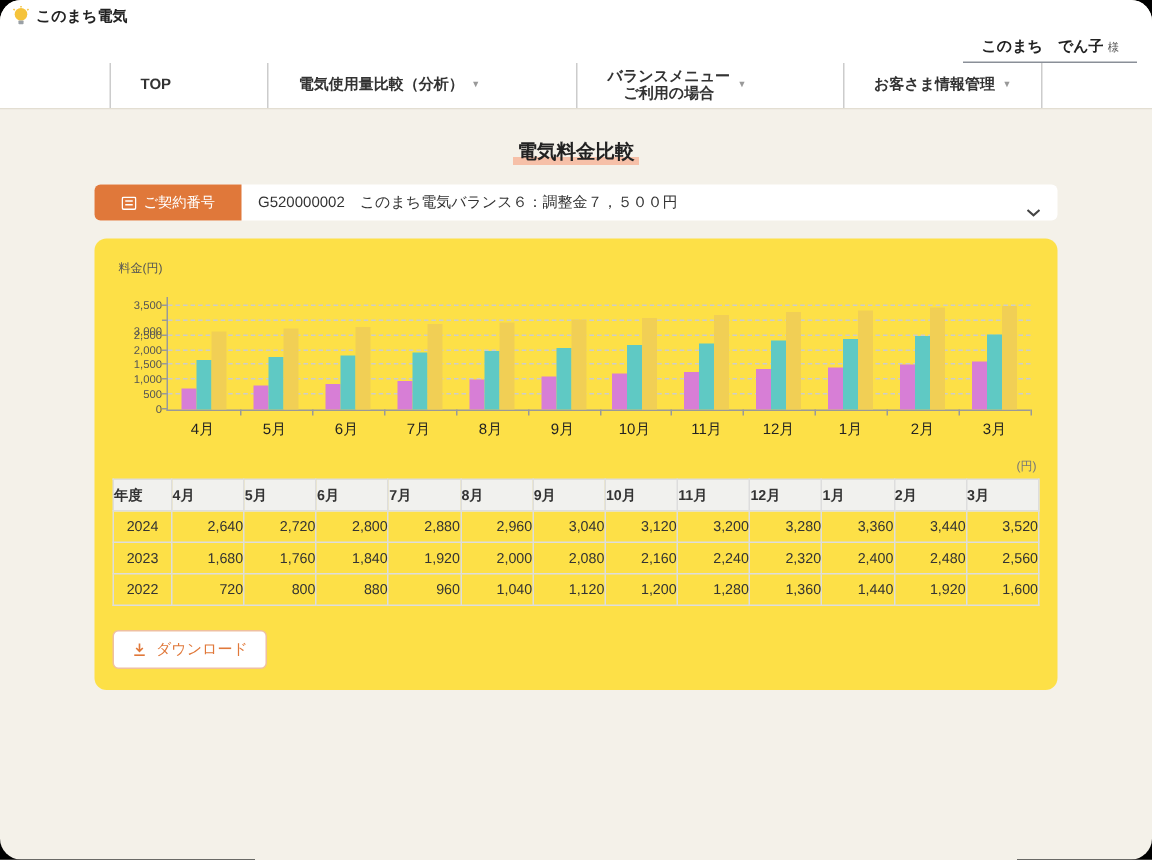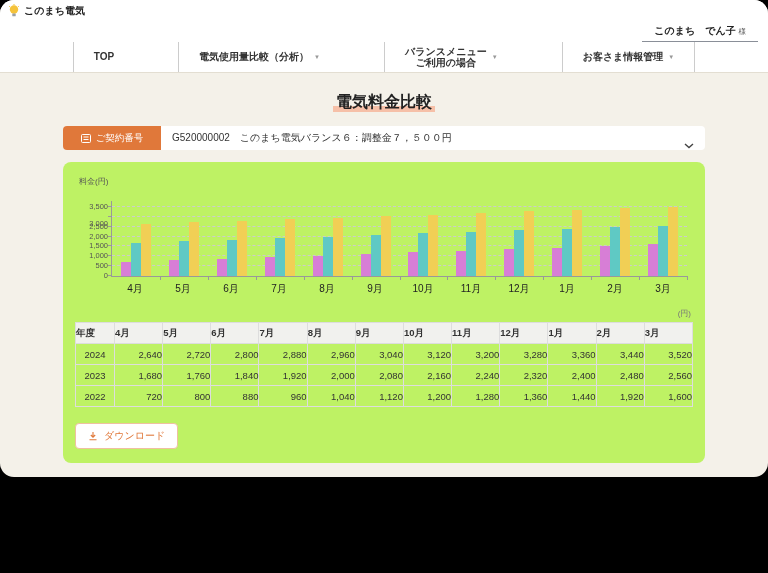--- a/index.html
+++ b/index.html
@@ -1,17 +1,17 @@
 <!DOCTYPE html>
 <html><head>
 <meta charset="utf-8">
 <style>
   html,body{margin:0;padding:0;background:#000;}
   body{width:768px;height:573px;font-family:"Liberation Sans","DejaVu Sans",sans-serif;}
-  .screen{width:768px;height:477px;border-radius:14px;overflow:hidden;background:#f4f1e9;position:relative;}
+  .screen{width:768px;height:573px;border-radius:14px;overflow:hidden;background:#f4f1e9;position:relative;}
 
   
   .topbar{height:22px;background:#fff;display:flex;align-items:center;justify-content:space-between;}
   .brand{display:flex;align-items:center;gap:4px;padding-left:8px;font-size:10px;font-weight:bold;color:#222;cursor:pointer;}
   .topbar-right{display:flex;align-items:center;height:22px;}
   .faq{display:flex;align-items:center;gap:4px;font-size:9px;color:#333;margin-right:14px;cursor:pointer;text-decoration:none;}
   .qmark{display:inline-block;width:9px;height:9px;border-radius:50%;background:#e0654d;color:#fff;font-size:7px;line-height:9px;text-align:center;font-weight:bold;}
   .logout{height:22px;border:none;background:#262b33;color:#fff;font-size:9.5px;display:flex;align-items:center;gap:5px;padding:0 16px;cursor:pointer;font-family:inherit;}
 
   
@@ -22,29 +22,29 @@
   
   .nav{background:#fff;height:30px;display:flex;justify-content:center;border-bottom:1px solid #e3ded2;gap:44px;}
   .nav-item{display:flex;align-items:center;justify-content:center;padding:0 20px;font-size:10px;font-weight:bold;color:#333;border-left:1px solid #ccc;cursor:pointer;position:relative;text-align:center;line-height:1.15;}
   .nav-item:last-child{border-right:1px solid #ccc;}
   .nav-item.active{color:#e8813c;}
   .bolt{position:absolute;width:13px;height:20px;background:#f8d75a;opacity:.75;transform:skewX(-22deg);left:50%;top:5px;z-index:0;}
   .nav-label{position:relative;z-index:1;}
   .caret{font-size:6px;color:#999;margin-left:5px;position:relative;z-index:1;}
 
   
-  .page-title{text-align:center;font-size:16px;font-weight:bold;color:#222;margin:19px 0 13px;}
+  .page-title{text-align:center;font-size:13px;font-weight:bold;color:#222;margin:19px 0 13px;}
   .page-title .hl{background:linear-gradient(transparent 70%, #f6c0a8 70%);padding:0 3px 2px;}
 
   .contract-bar{width:642px;margin:0 auto;height:24px;background:#fff;border-radius:4px;display:flex;align-items:center;position:relative;cursor:pointer;}
   .contract-label{width:98px;height:24px;background:#e0783a;border-radius:4px 0 0 4px;color:#fff;font-size:9.5px;display:flex;align-items:center;justify-content:center;gap:5px;flex:none;}
   .contract-value{flex:1;font-size:10px;color:#333;padding-left:11px;white-space:nowrap;overflow:hidden;}
   .chev{position:absolute;right:11px;top:9px;}
 
-  .card{width:642px;margin:12px auto 0;background:#bef264;border-radius:8px;padding:12px 12px 14px 12px;box-sizing:border-box;}
+  .card{width:642px;margin:12px auto 0;background:#fde047;border-radius:8px;padding:12px 12px 14px 12px;box-sizing:border-box;}
 
   
   .ylabel{font-size:8px;color:#555;margin:2px 0 14px 4px;}
   .plot-wrap{position:relative;margin-left:36px;margin-right:6px;height:76px;}
   .plot{position:absolute;left:0;right:0;top:0;bottom:0;border-left:1px solid #999;border-bottom:1px solid #999;display:flex;}
   .grid{position:absolute;left:0;right:0;height:0;border-top:1px dashed #ccc;}
   .ytick{position:absolute;width:34px;left:-38px;text-align:right;font-size:7.5px;color:#555;}
   .ymark{position:absolute;left:-4px;width:4px;height:0;border-top:1px solid #999;}
   .group{flex:1;display:flex;align-items:flex-end;justify-content:center;position:relative;z-index:1;}
   .bar{width:10px;}

